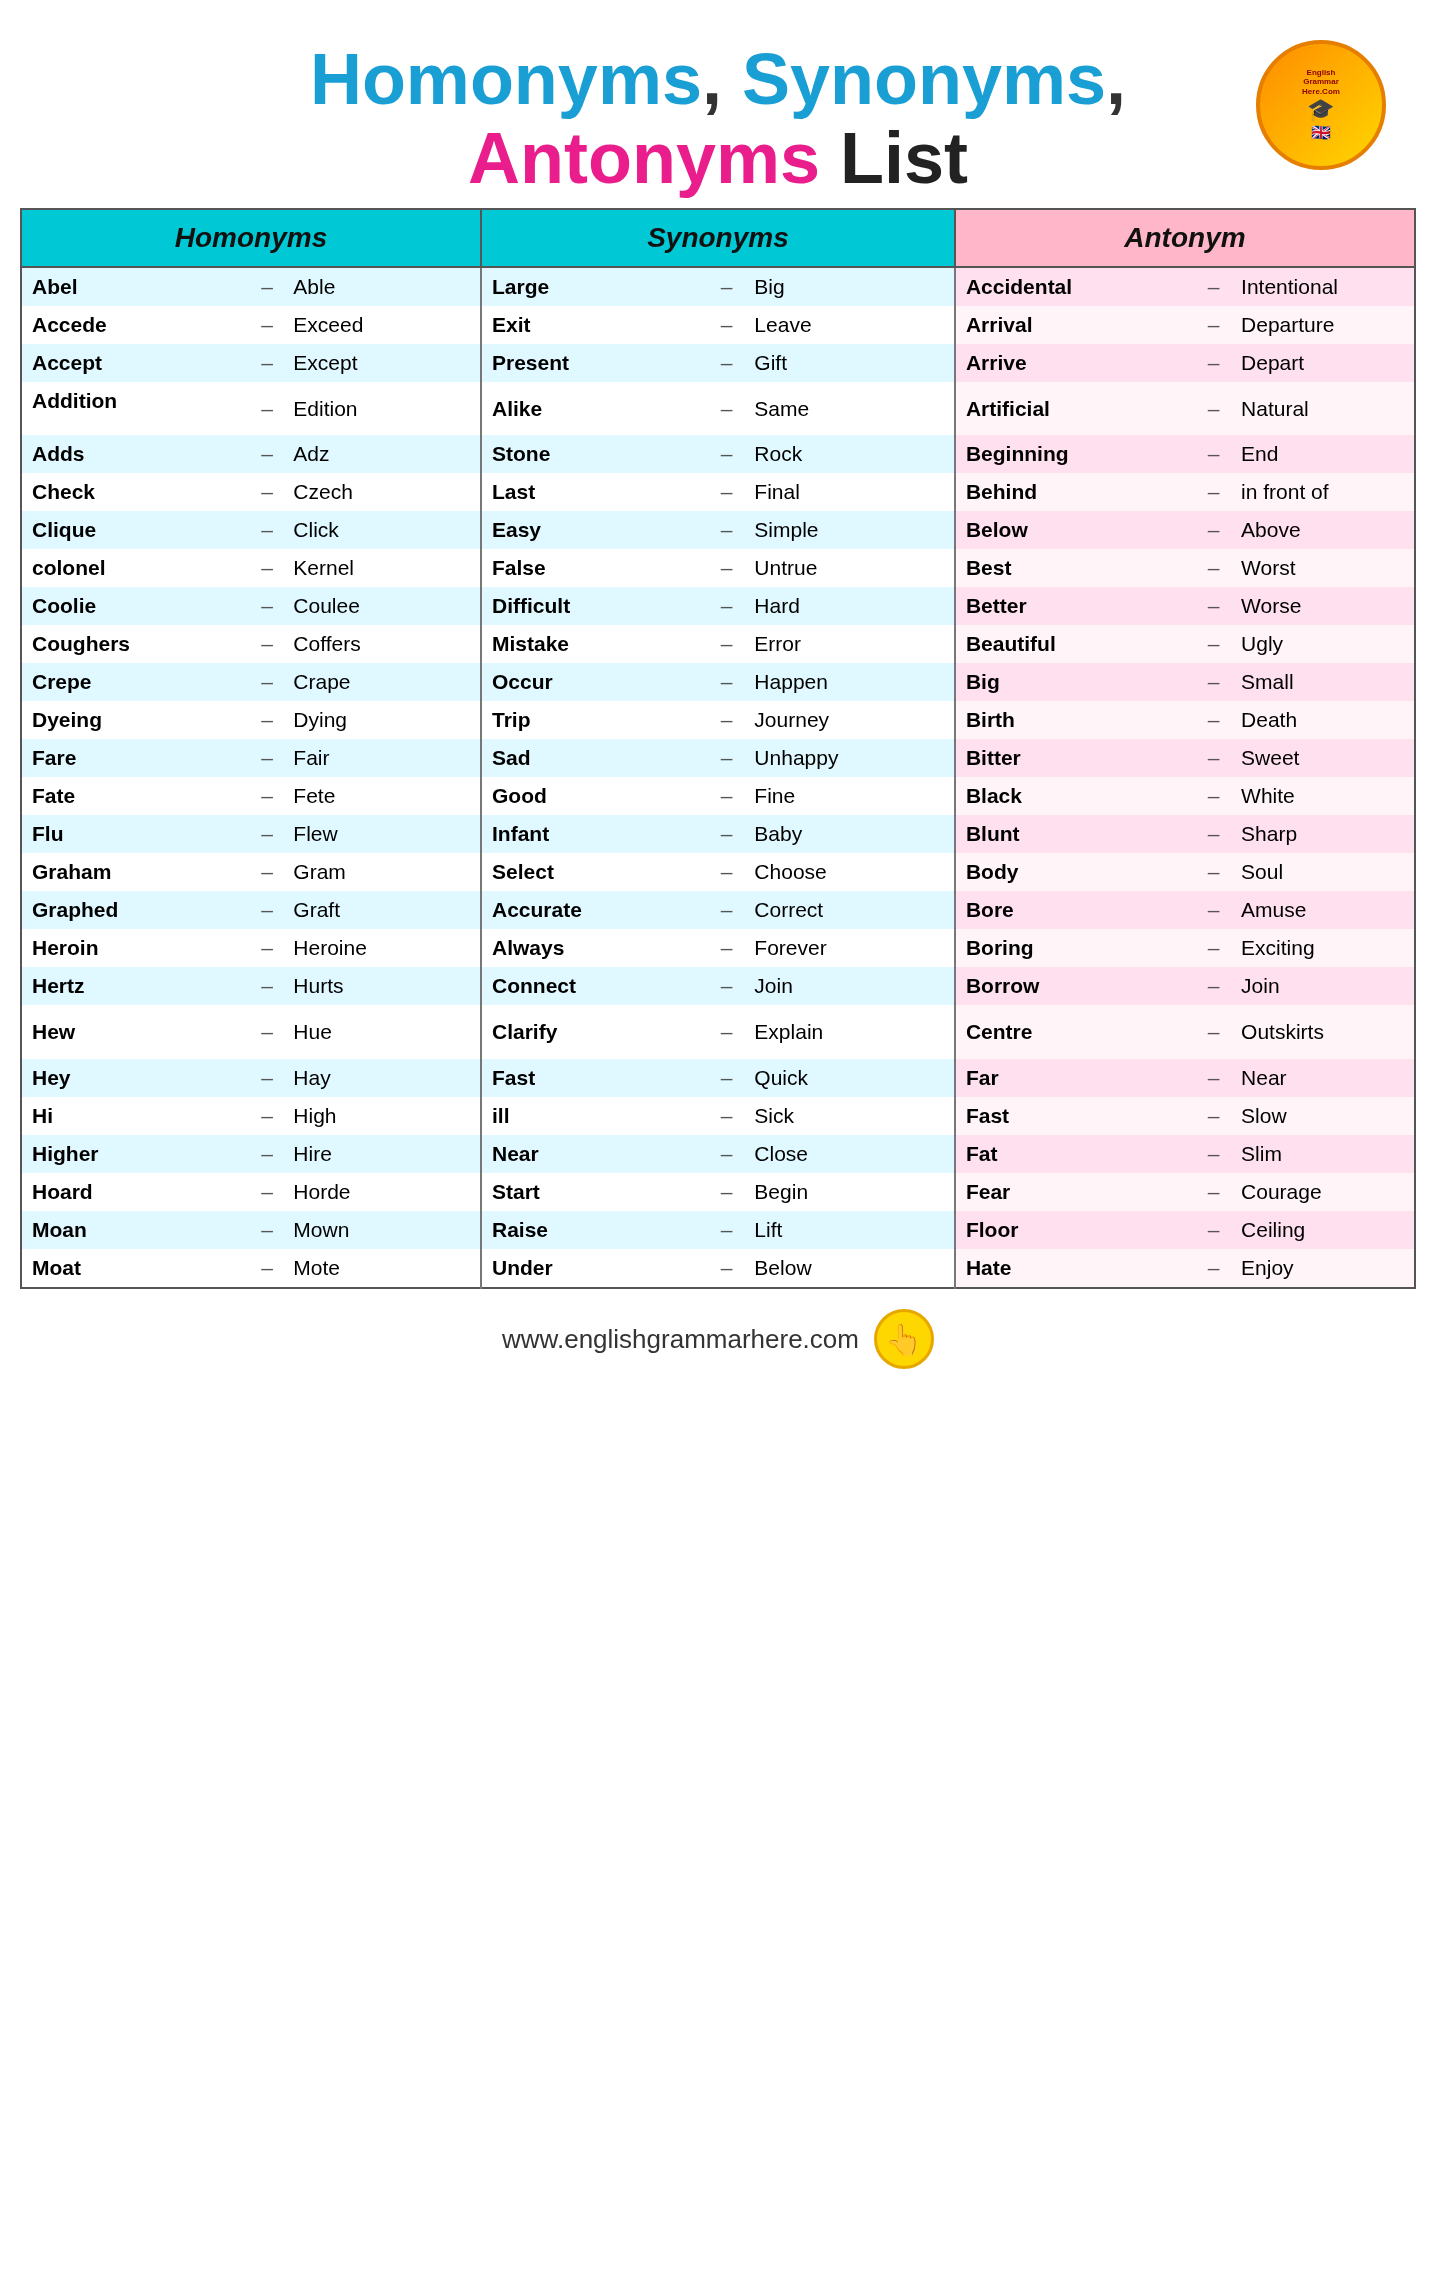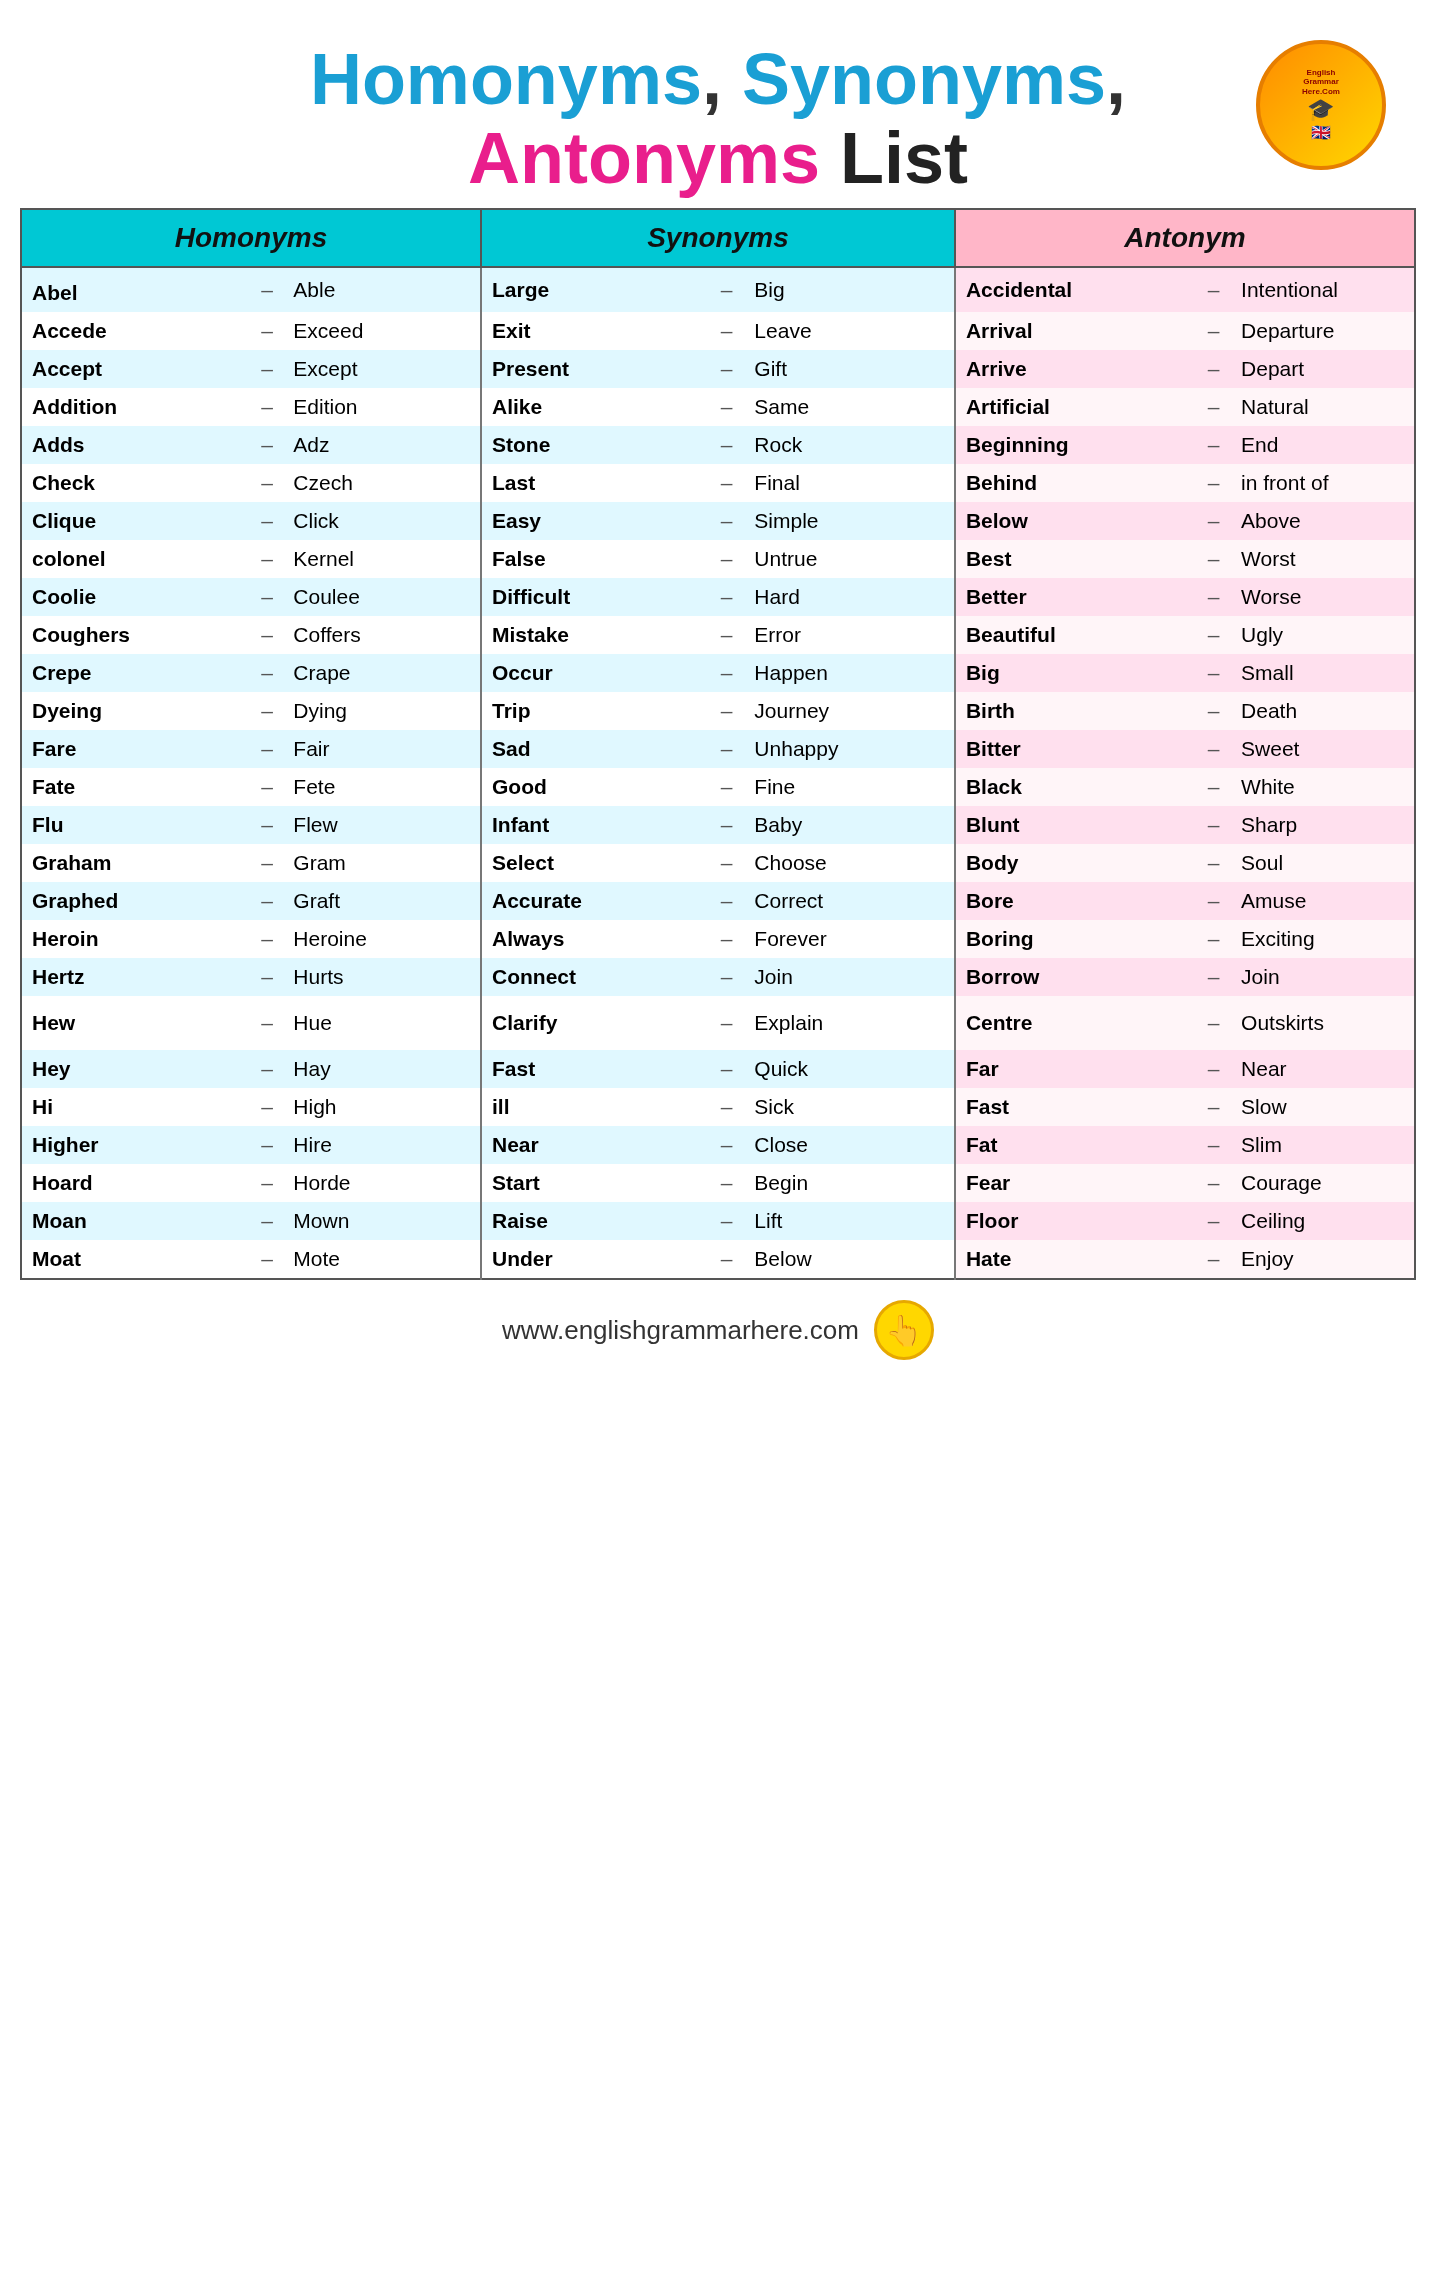--- a/index.html
+++ b/index.html
@@ -144,21 +144,21 @@
       <th colspan="3" class="header-synonyms" style="border-right: 2px solid #555;">
         <span>Synonyms</span>
       </th>
       <th colspan="3" class="header-antonyms">
         <span>Antonym</span>
       </th>
     </tr>
   </thead>
   <tbody id="table-body">
   <tr>
-    <td style="background:#e0f8ff; font-weight:bold; padding: 13px 4px 7px 10px; font-size: 21px; width: 140px;">Abel</td>
+    <td style="background:#e0f8ff; font-weight:bold; padding: 7px 4px 7px 10px; font-size: 21px; width: 140px;">Abel</td>
     <td style="background:#e0f8ff; text-align:center; padding: 7px 2px; font-size: 21px; width: 28px; color:#555;">–</td>
     <td style="background:#e0f8ff; padding: 7px 4px; font-size: 21px; width: 120px; border-right: 2px solid #777;">Able</td>
     <td style="background:#e0f8ff; font-weight:bold; padding: 7px 4px 7px 10px; font-size: 21px; width: 130px;">Large</td>
     <td style="background:#e0f8ff; text-align:center; padding: 7px 2px; font-size: 21px; width: 28px; color:#555;">–</td>
     <td style="background:#e0f8ff; padding: 7px 4px; font-size: 21px; width: 120px; border-right: 2px solid #777;">Big</td>
     <td style="background:#ffe0ee; font-weight:bold; padding: 7px 4px 7px 10px; font-size: 21px; width: 140px;">Accidental</td>
     <td style="background:#ffe0ee; text-align:center; padding: 7px 2px; font-size: 21px; width: 28px; color:#555;">–</td>
     <td style="background:#ffe0ee; padding: 7px 4px; font-size: 21px;">Intentional</td>
   </tr>
       <tr>
@@ -177,21 +177,21 @@
     <td style="background:#e0f8ff; text-align:center; padding: 7px 2px; font-size: 21px; width: 28px; color:#555;">–</td>
     <td style="background:#e0f8ff; padding: 7px 4px; font-size: 21px; width: 120px; border-right: 2px solid #777;">Except</td>
     <td style="background:#e0f8ff; font-weight:bold; padding: 7px 4px 7px 10px; font-size: 21px; width: 130px;">Present</td>
     <td style="background:#e0f8ff; text-align:center; padding: 7px 2px; font-size: 21px; width: 28px; color:#555;">–</td>
     <td style="background:#e0f8ff; padding: 7px 4px; font-size: 21px; width: 120px; border-right: 2px solid #777;">Gift</td>
     <td style="background:#ffe0ee; font-weight:bold; padding: 7px 4px 7px 10px; font-size: 21px; width: 140px;">Arrive</td>
     <td style="background:#ffe0ee; text-align:center; padding: 7px 2px; font-size: 21px; width: 28px; color:#555;">–</td>
     <td style="background:#ffe0ee; padding: 7px 4px; font-size: 21px;">Depart</td>
   </tr>
       <tr>
-    <td style="background:#ffffff; font-weight:bold; padding: 7px 4px 7px 10px; font-size: 21px; width: 140px;">Addition</td>
+    <td style="background:#ffffff; font-weight:bold; padding: 7px 4px 22px 10px; font-size: 21px; width: 140px;">Addition</td>
     <td style="background:#ffffff; text-align:center; padding: 7px 2px; font-size: 21px; width: 28px; color:#555;">–</td>
     <td style="background:#ffffff; padding: 7px 4px; font-size: 21px; width: 120px; border-right: 2px solid #777;">Edition</td>
     <td style="background:#ffffff; font-weight:bold; padding: 7px 4px 7px 10px; font-size: 21px; width: 130px;">Alike</td>
     <td style="background:#ffffff; text-align:center; padding: 7px 2px; font-size: 21px; width: 28px; color:#555;">–</td>
     <td style="background:#ffffff; padding: 7px 4px; font-size: 21px; width: 120px; border-right: 2px solid #777;">Same</td>
     <td style="background:#fff5f8; font-weight:bold; padding: 7px 4px 7px 10px; font-size: 21px; width: 140px;">Artificial</td>
     <td style="background:#fff5f8; text-align:center; padding: 7px 2px; font-size: 21px; width: 28px; color:#555;">–</td>
     <td style="background:#fff5f8; padding: 7px 4px; font-size: 21px;">Natural</td>
   </tr>
       <tr>

